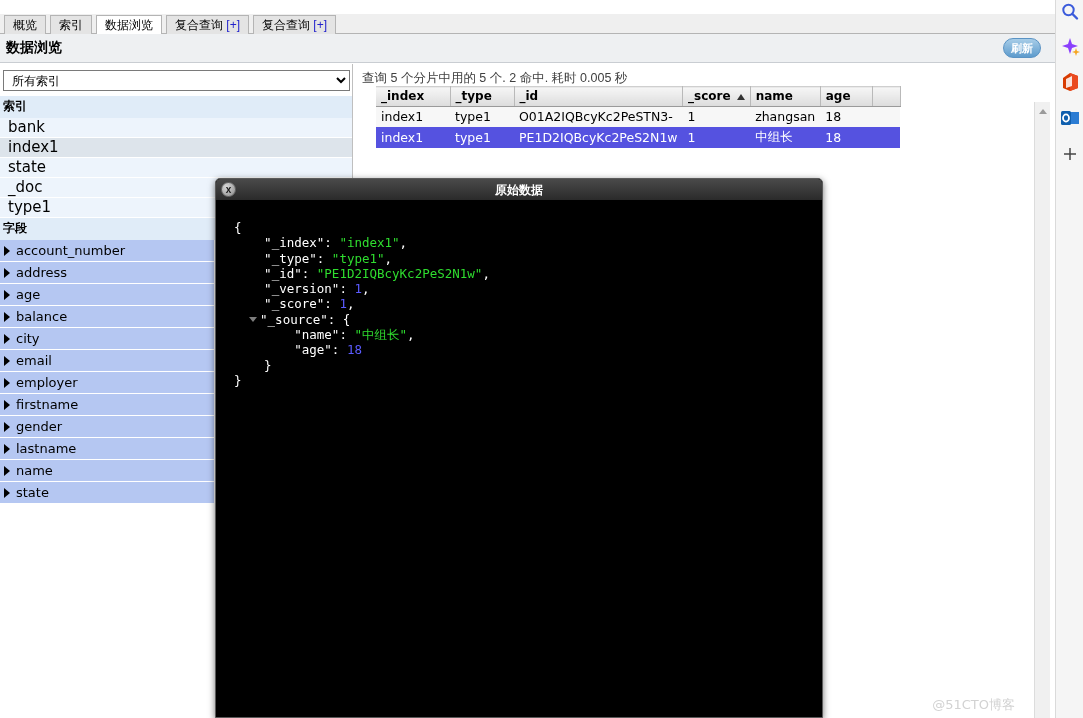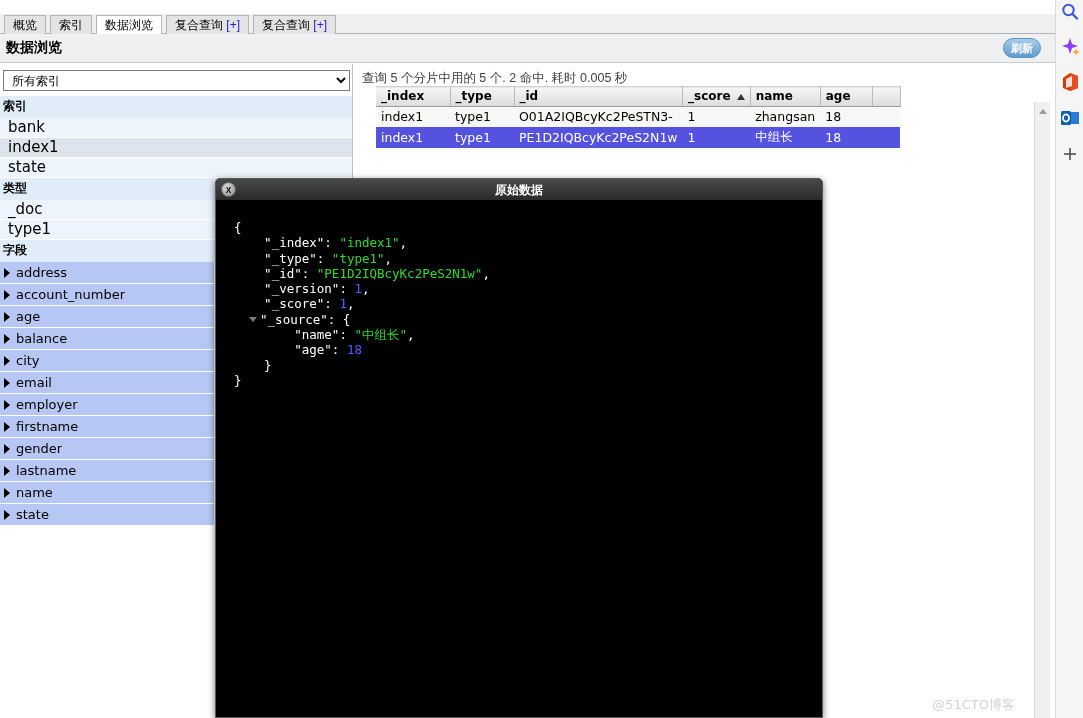--- a/index.html
+++ b/index.html
@@ -379,27 +379,26 @@
     <div class="refresh-btn">刷新</div>
   </div>
 
   <div class="leftpanel">
     <select class="index-select" id="index-select"><option>所有索引</option></select>
     <div class="browser-list" id="browser-list">
         <div class="grp-head">索引</div>
         <div class="grp-item">bank</div>
         <div class="grp-item sel">index1</div>
         <div class="grp-item">state</div>
-        <div class="grp-head">类型</div>
         <div class="grp-item">_doc</div>
         <div class="grp-item">type1</div>
         <div class="grp-head">字段</div>
         <div class="field-list">
+          <div class="field-item"><span class="caret"></span><span>account_number</span></div>
           <div class="field-item"><span class="caret"></span><span>address</span></div>
-          <div class="field-item"><span class="caret"></span><span>account_number</span></div>
           <div class="field-item"><span class="caret"></span><span>age</span></div>
           <div class="field-item"><span class="caret"></span><span>balance</span></div>
           <div class="field-item"><span class="caret"></span><span>city</span></div>
           <div class="field-item"><span class="caret"></span><span>email</span></div>
           <div class="field-item"><span class="caret"></span><span>employer</span></div>
           <div class="field-item"><span class="caret"></span><span>firstname</span></div>
           <div class="field-item"><span class="caret"></span><span>gender</span></div>
           <div class="field-item"><span class="caret"></span><span>lastname</span></div>
           <div class="field-item"><span class="caret"></span><span>name</span></div>
           <div class="field-item"><span class="caret"></span><span>state</span></div>

